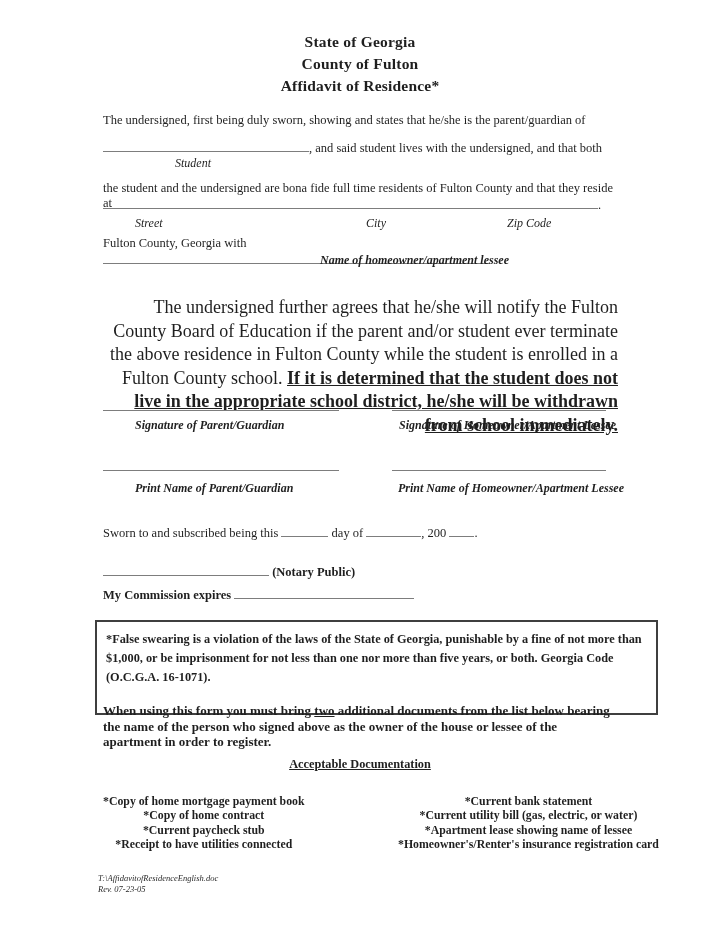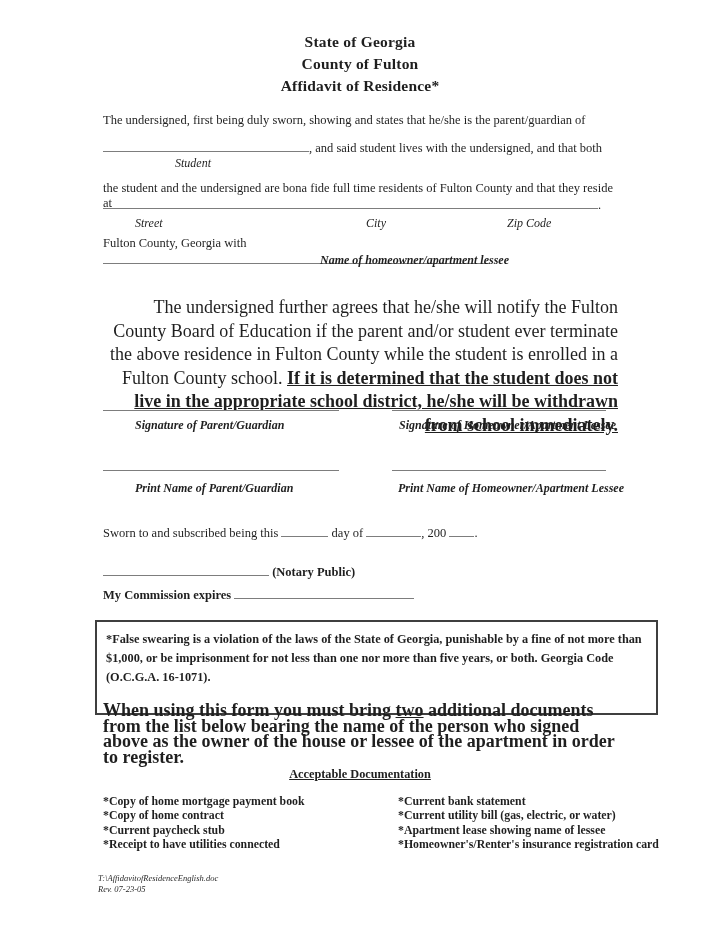--- a/index.html
+++ b/index.html
@@ -38,28 +38,29 @@
     left:95px; top:620px; width:541px;
     border:2px solid #3f3f3f;
     padding:8px 9px 26px 9px;
     font-weight:bold;
     font-size:12.3px;
     line-height:19px;
   }
   .instructions {
     left:103px; top:703px; width:515px;
     font-weight:bold;
-    font-size:18px;
+    font-size:13px;
     line-height:15.5px;
   }
   .doc-col {
     font-weight:bold;
     font-size:11.8px;
     line-height:14.4px;
     white-space:nowrap;
+    text-align:center;
   }
   .footer {
     left:98px; top:873px;
     font-size:8.5px;
     line-height:11px;
     color:#2a2a2a;
     font-style:italic;
   }
 </style>
 </head>
@@ -126,21 +127,21 @@
     <span class="bold">My Commission expires</span>
     <span class="blank" style="width:180px;"></span>
   </div>
 
   <div class="abs warn-box">*False swearing is a violation of the laws of the State of Georgia, punishable by a fine of not more than $1,000, or be imprisonment for not less than one nor more than five years, or both. Georgia Code (O.C.G.A. 16-1071).</div>
 
   <div class="abs instructions">
     <span>When using this form you must bring </span><span class="under">two</span><span> additional documents from the list below bearing the name of the person who signed above as the owner of the house or lessee of the apartment in order to register.</span>
   </div>
 
-  <div class="abs bold under" style="left:0; top:757px; width:720px; text-align:center; font-size:12.3px;margin-top:10px;">Acceptable Documentation</div>
+  <div class="abs bold under" style="left:0; top:757px; width:720px; text-align:center; font-size:12.3px;">Acceptable Documentation</div>
 
   <div class="abs doc-col" style="left:103px; top:794px;">
     <div>*Copy of home mortgage payment book</div>
     <div>*Copy of home contract</div>
     <div>*Current paycheck stub</div>
     <div>*Receipt to have utilities connected</div>
   </div>
   <div class="abs doc-col" style="left:398px; top:794px;">
     <div>*Current bank statement</div>
     <div>*Current utility bill (gas, electric, or water)</div>

